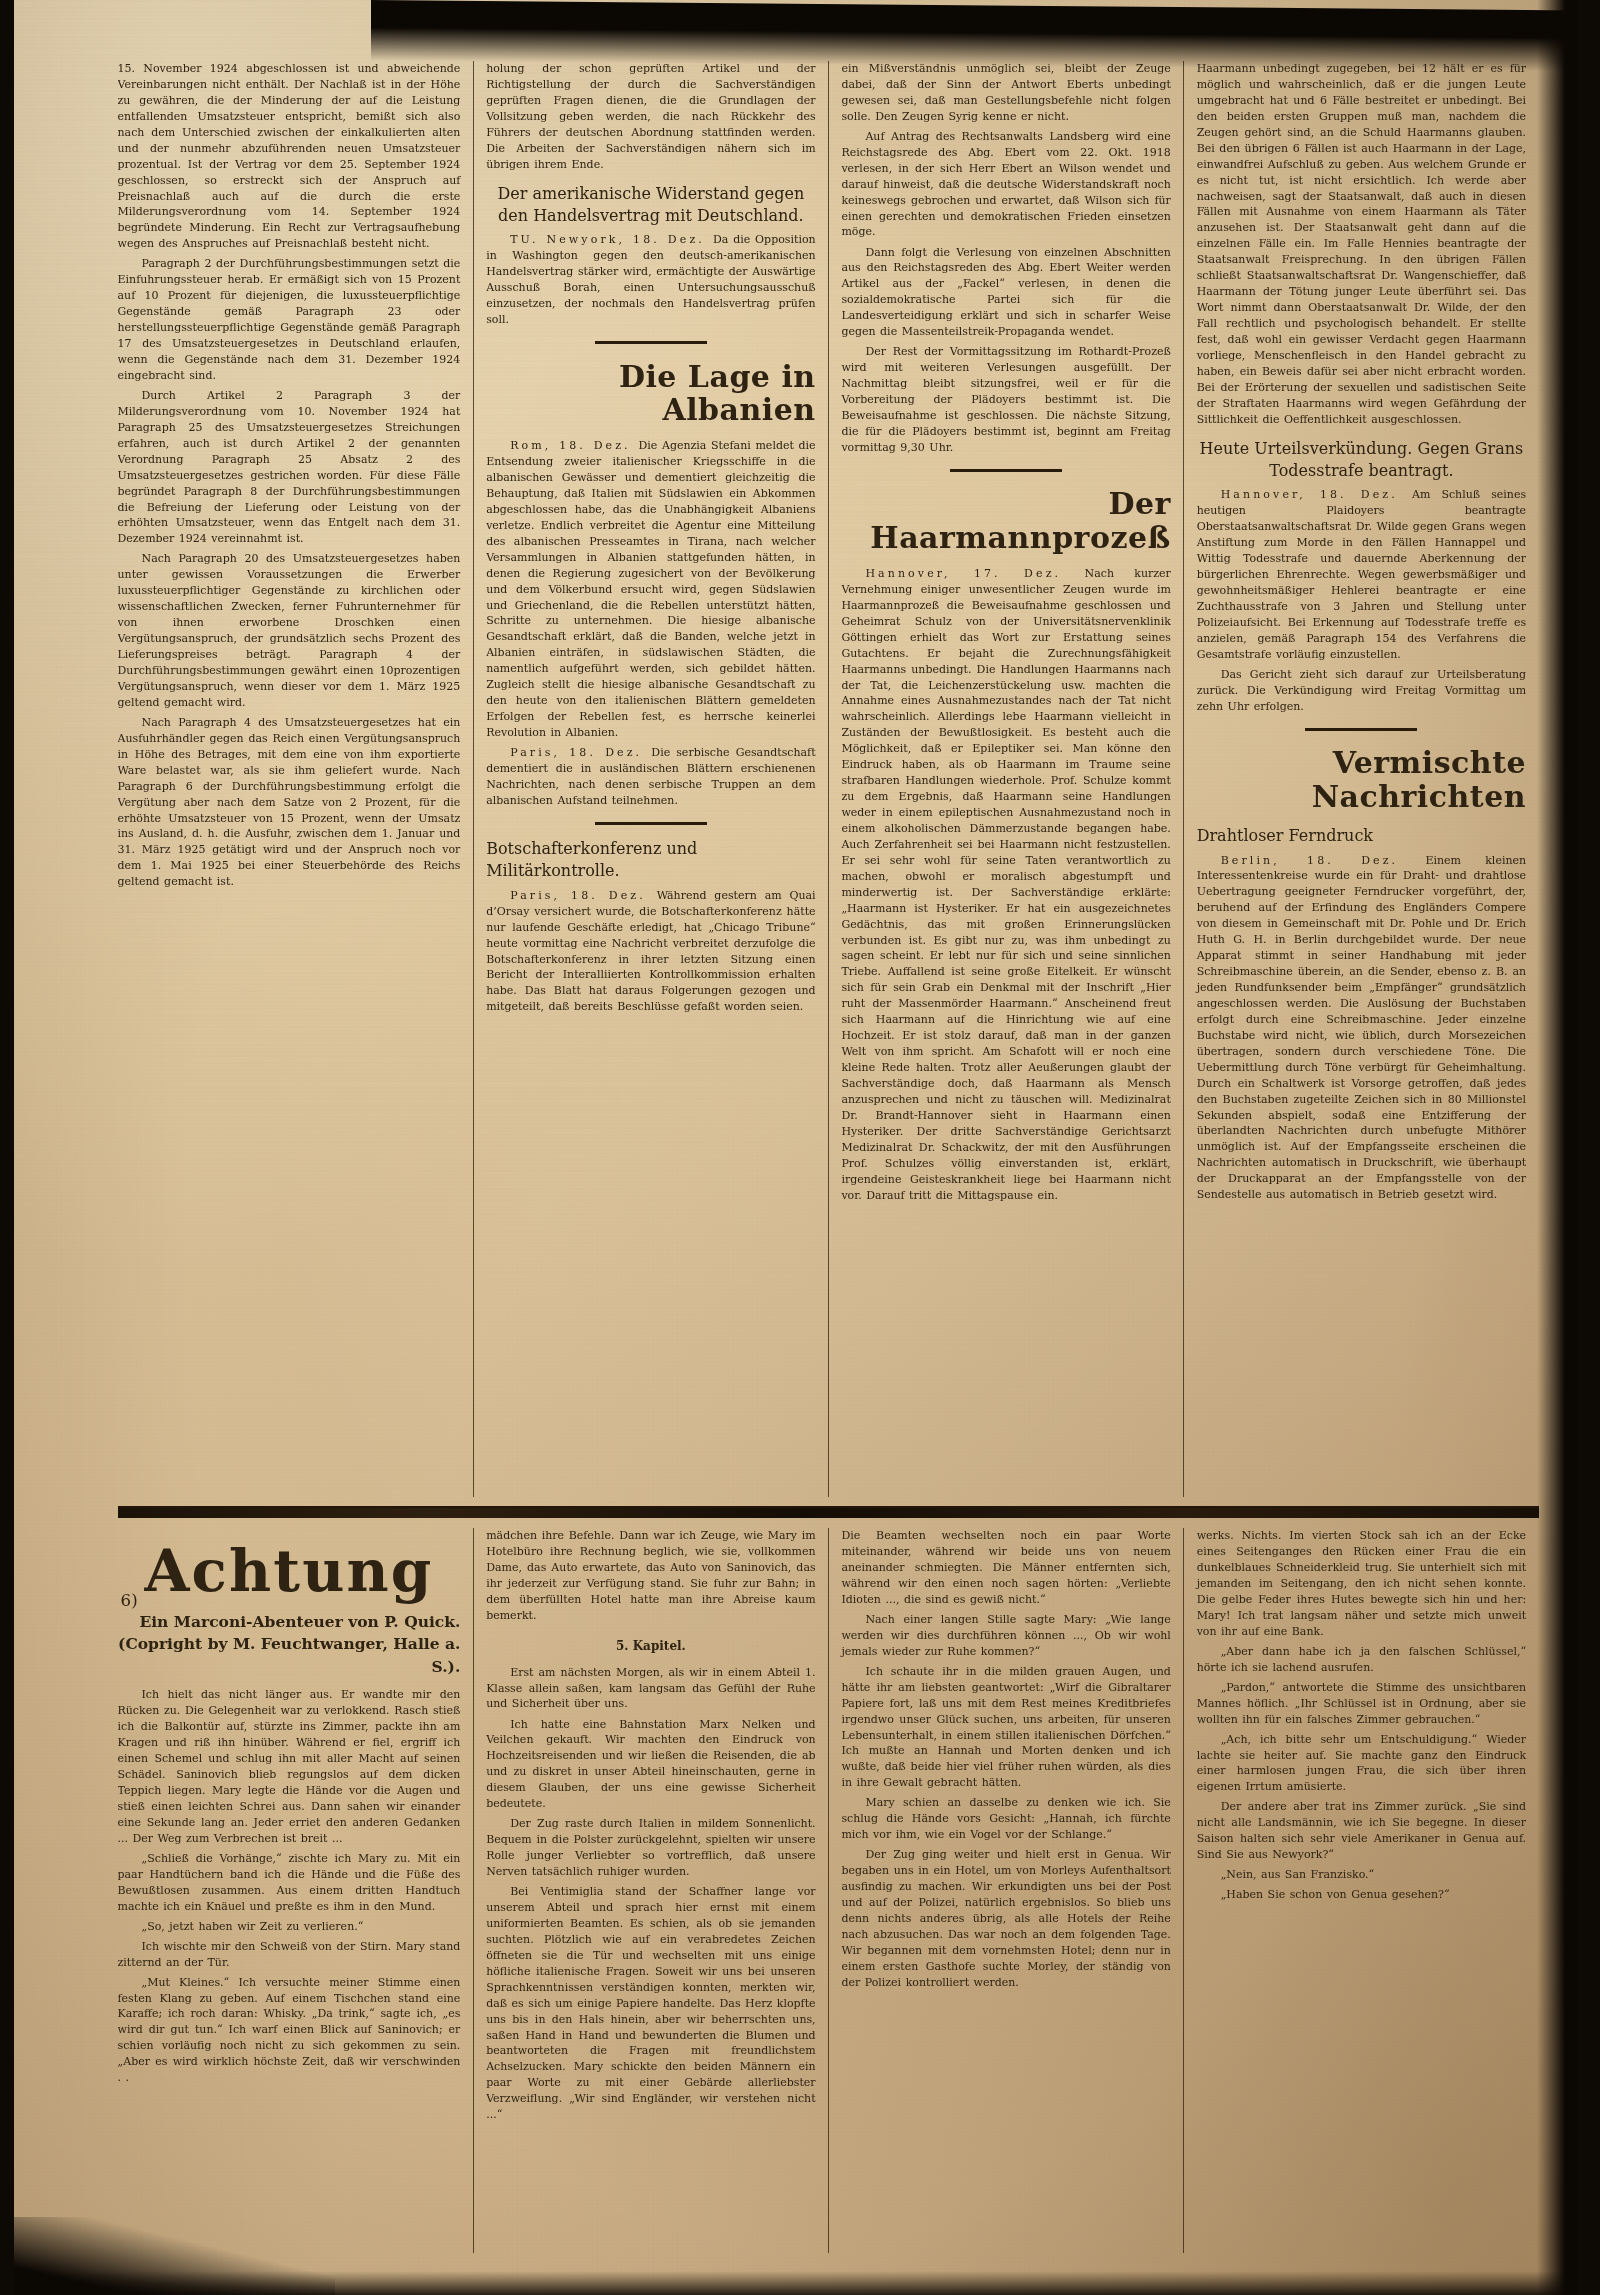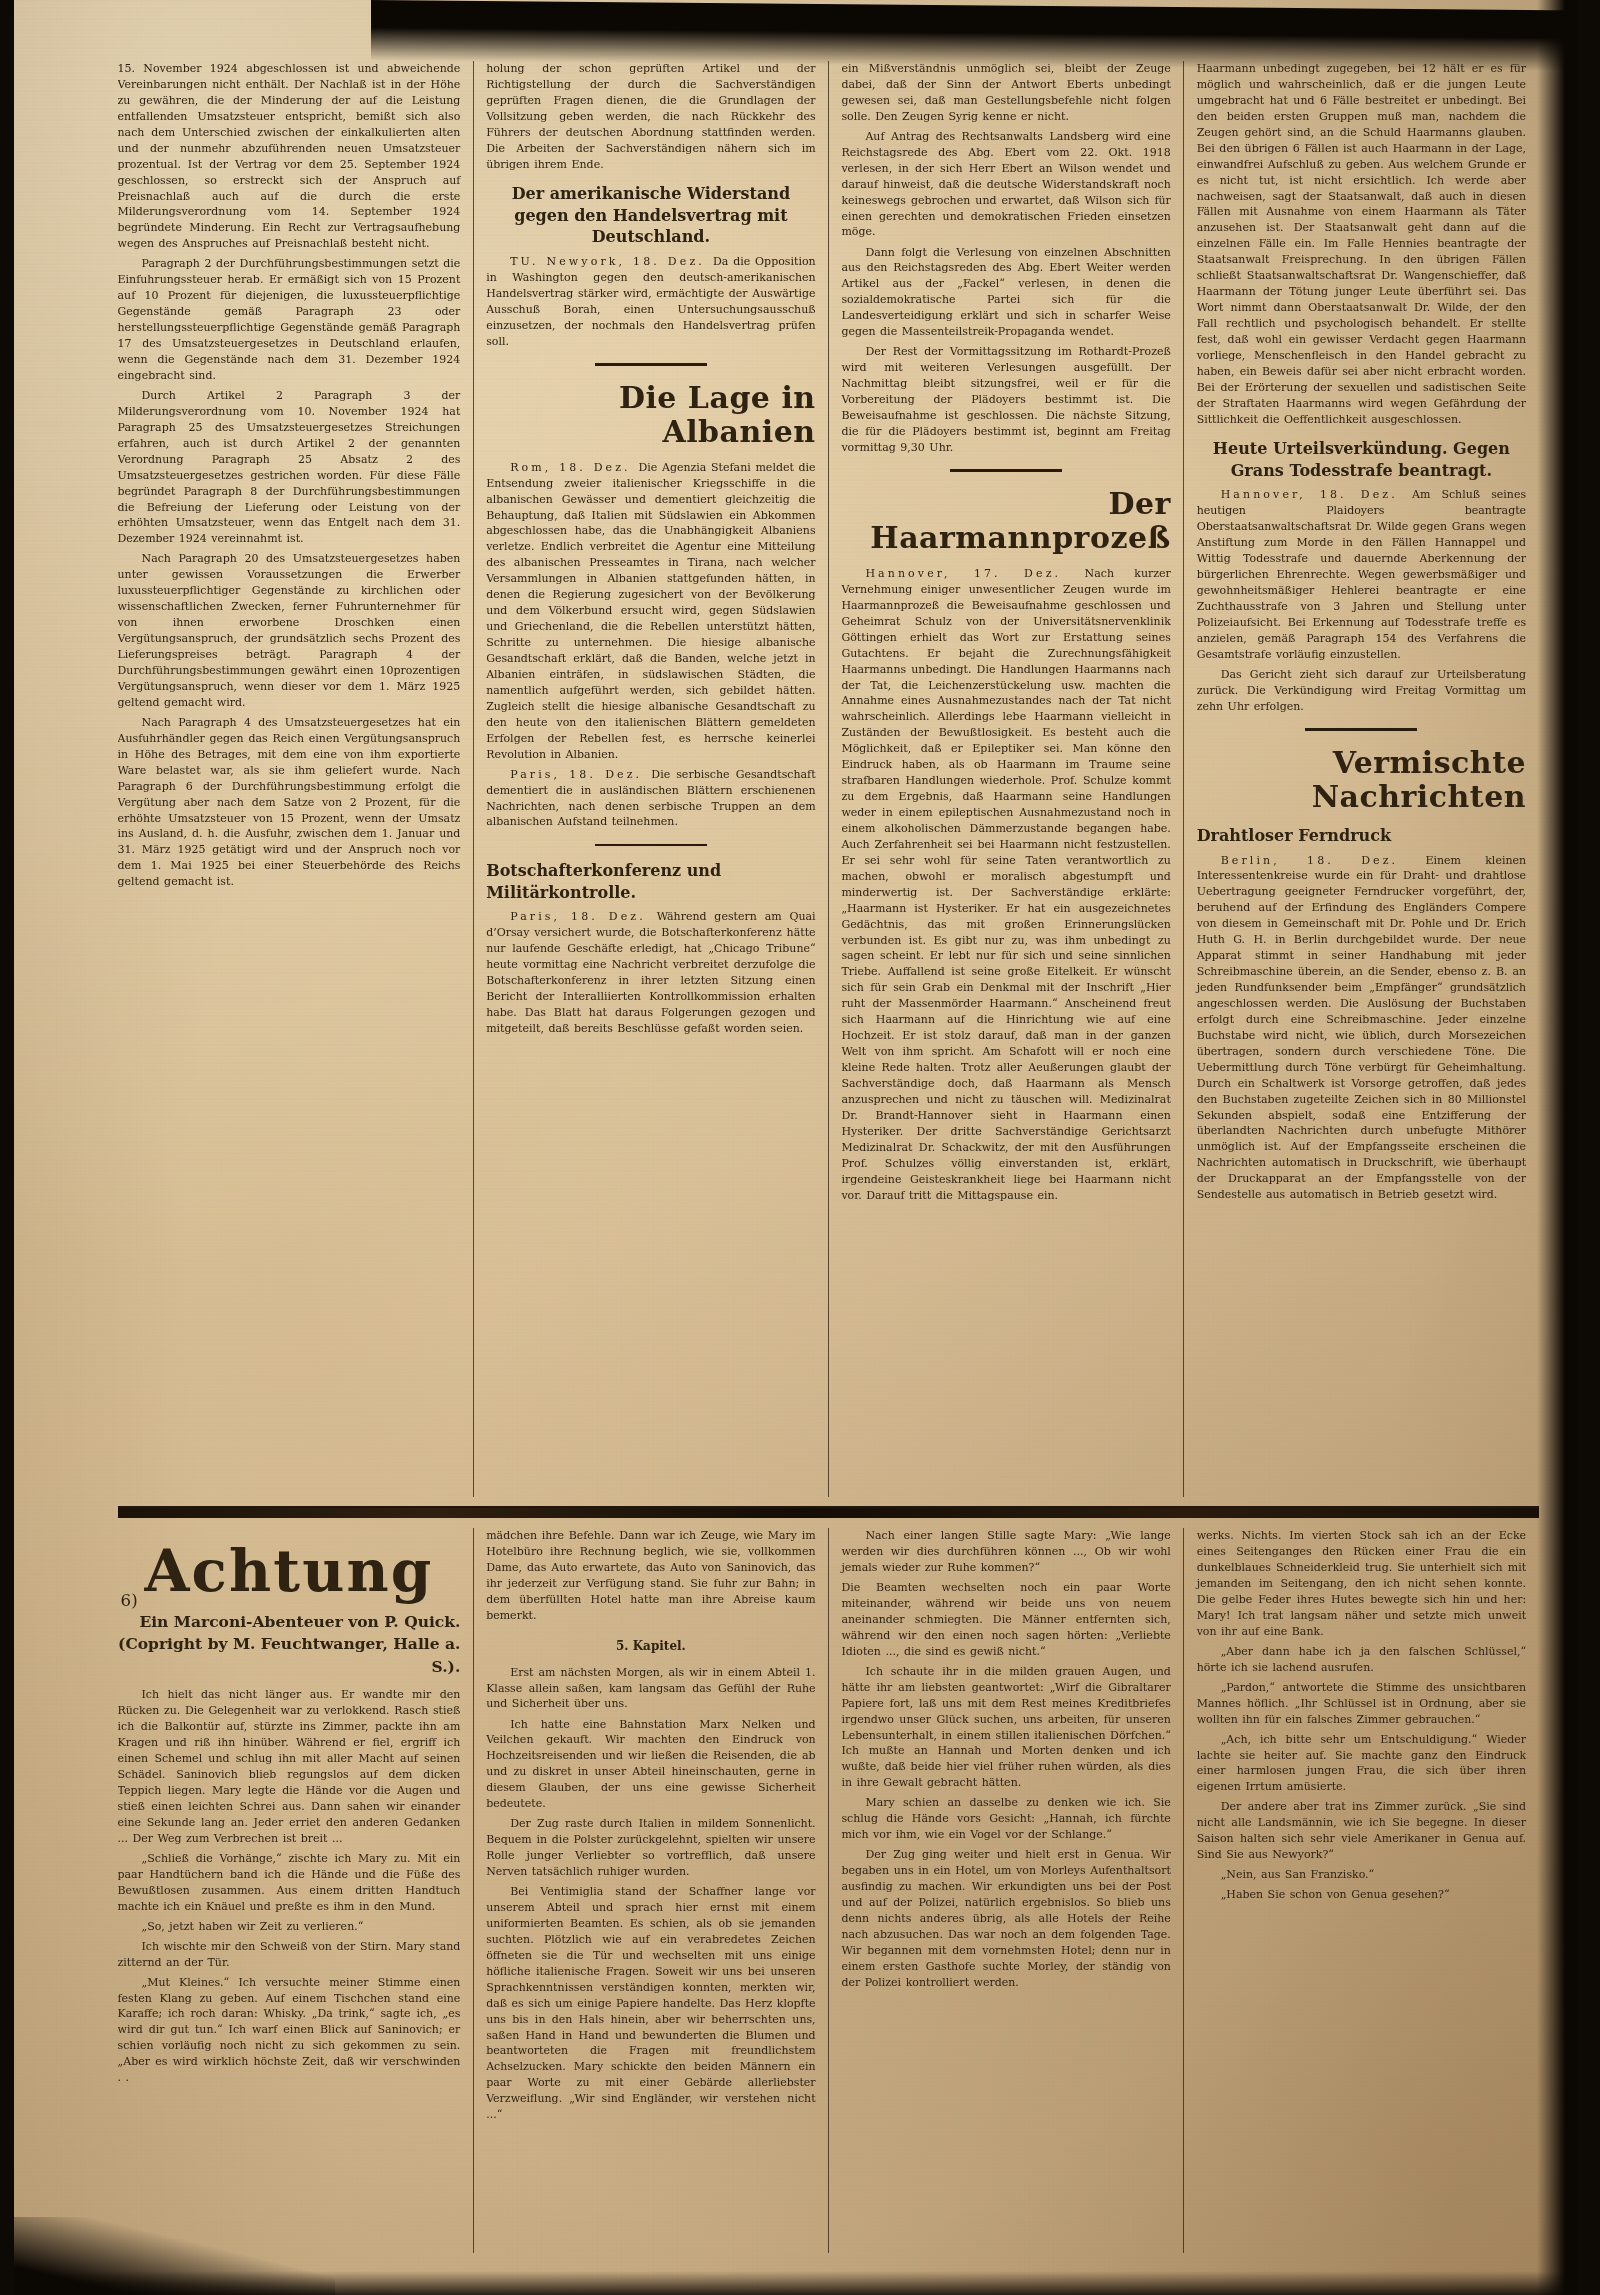--- a/index.html
+++ b/index.html
@@ -38,21 +38,21 @@
   .col:first-child{padding-left:0;}
   .col + .col{border-left:1.6px solid rgba(52,36,17,.78);}
 
   p.para{margin:0 0 4.1px;text-indent:24px;text-align:justify;font-size:11px;line-height:1.45;
     word-spacing:1px;}
   p.cont{text-indent:0;}
   .dateline{font-weight:normal;letter-spacing:3.1px;}
 
   h2.headline{font-size:30px;line-height:1.12;text-align:right;font-weight:bold;margin:15.5px 0 11.4px;
     letter-spacing:0.5px;}
-  h3.subhead{font-size:16px;font-weight:bold;text-align:left;margin:10.4px 0 6.2px;line-height:1.35;}
+  h3.subhead{font-size:16px;font-weight:normal;text-align:left;margin:10.4px 0 6.2px;line-height:1.35;}
   h3.subhead-center{text-align:center;}
   .divider{width:112px;height:2.6px;background:#281b0c;margin:13.5px auto;}
 
   .section-rule{height:11.4px;margin:9.3px 0 10.4px;
     background:linear-gradient(90deg,#1a1108,#2e2010 22%,#140d06 48%,#291b0d 75%,#170f07);}
   .section-rule::after{content:"";display:block;height:2.1px;background:#22150a;margin-top:3.1px;}
 
   .serial-head{position:relative;margin:3.1px 0 0;}
   .serial-marker{position:absolute;left:3.1px;top:54px;font-size:16.6px;}
   .serial-title{text-align:center;font-size:58px;font-weight:bold;margin:9.3px 0 5.2px;letter-spacing:2.1px;}
@@ -120,22 +120,22 @@
         </div>
       <div class="col">
           <p class="para cont">mädchen ihre Befehle. Dann war ich Zeuge, wie Mary im Hotelbüro ihre Rechnung beglich, wie sie, vollkommen Dame, das Auto erwartete, das Auto von Saninovich, das ihr jederzeit zur Verfügung stand. Sie fuhr zur Bahn; in dem überfüllten Hotel hatte man ihre Abreise kaum bemerkt.</p>
           <div class="chapter">5. Kapitel.</div>
           <p class="para">Erst am nächsten Morgen, als wir in einem Abteil 1. Klasse allein saßen, kam langsam das Gefühl der Ruhe und Sicherheit über uns.</p>
           <p class="para">Ich hatte eine Bahnstation Marx Nelken und Veilchen gekauft. Wir machten den Eindruck von Hochzeitsreisenden und wir ließen die Reisenden, die ab und zu diskret in unser Abteil hineinschauten, gerne in diesem Glauben, der uns eine gewisse Sicherheit bedeutete.</p>
           <p class="para">Der Zug raste durch Italien in mildem Sonnenlicht. Bequem in die Polster zurückgelehnt, spielten wir unsere Rolle junger Verliebter so vortrefflich, daß unsere Nerven tatsächlich ruhiger wurden.</p>
           <p class="para">Bei Ventimiglia stand der Schaffner lange vor unserem Abteil und sprach hier ernst mit einem uniformierten Beamten. Es schien, als ob sie jemanden suchten. Plötzlich wie auf ein verabredetes Zeichen öffneten sie die Tür und wechselten mit uns einige höfliche italienische Fragen. Soweit wir uns bei unseren Sprachkenntnissen verständigen konnten, merkten wir, daß es sich um einige Papiere handelte. Das Herz klopfte uns bis in den Hals hinein, aber wir beherrschten uns, saßen Hand in Hand und bewunderten die Blumen und beantworteten die Fragen mit freundlichstem Achselzucken. Mary schickte den beiden Männern ein paar Worte zu mit einer Gebärde allerliebster Verzweiflung. „Wir sind Engländer, wir verstehen nicht ...“</p>
         </div>
       <div class="col">
+          <p class="para cont">Die Beamten wechselten noch ein paar Worte miteinander, während wir beide uns von neuem aneinander schmiegten. Die Männer entfernten sich, während wir den einen noch sagen hörten: „Verliebte Idioten ..., die sind es gewiß nicht.“</p>
           <p class="para">Nach einer langen Stille sagte Mary: „Wie lange werden wir dies durchführen können ..., Ob wir wohl jemals wieder zur Ruhe kommen?“</p>
-          <p class="para cont">Die Beamten wechselten noch ein paar Worte miteinander, während wir beide uns von neuem aneinander schmiegten. Die Männer entfernten sich, während wir den einen noch sagen hörten: „Verliebte Idioten ..., die sind es gewiß nicht.“</p>
           <p class="para">Ich schaute ihr in die milden grauen Augen, und hätte ihr am liebsten geantwortet: „Wirf die Gibraltarer Papiere fort, laß uns mit dem Rest meines Kreditbriefes irgendwo unser Glück suchen, uns arbeiten, für unseren Lebensunterhalt, in einem stillen italienischen Dörfchen.“ Ich mußte an Hannah und Morten denken und ich wußte, daß beide hier viel früher ruhen würden, als dies in ihre Gewalt gebracht hätten.</p>
           <p class="para">Mary schien an dasselbe zu denken wie ich. Sie schlug die Hände vors Gesicht: „Hannah, ich fürchte mich vor ihm, wie ein Vogel vor der Schlange.“</p>
           <p class="para">Der Zug ging weiter und hielt erst in Genua. Wir begaben uns in ein Hotel, um von Morleys Aufenthaltsort ausfindig zu machen. Wir erkundigten uns bei der Post und auf der Polizei, natürlich ergebnislos. So blieb uns denn nichts anderes übrig, als alle Hotels der Reihe nach abzusuchen. Das war noch an dem folgenden Tage. Wir begannen mit dem vornehmsten Hotel; denn nur in einem ersten Gasthofe suchte Morley, der ständig von der Polizei kontrolliert werden.</p>
         </div>
       <div class="col">
           <p class="para cont">werks. Nichts. Im vierten Stock sah ich an der Ecke eines Seitenganges den Rücken einer Frau die ein dunkelblaues Schneiderkleid trug. Sie unterhielt sich mit jemanden im Seitengang, den ich nicht sehen konnte. Die gelbe Feder ihres Hutes bewegte sich hin und her: Mary! Ich trat langsam näher und setzte mich unweit von ihr auf eine Bank.</p>
           <p class="para">„Aber dann habe ich ja den falschen Schlüssel,“ hörte ich sie lachend ausrufen.</p>
           <p class="para">„Pardon,“ antwortete die Stimme des unsichtbaren Mannes höflich. „Ihr Schlüssel ist in Ordnung, aber sie wollten ihn für ein falsches Zimmer gebrauchen.“</p>
           <p class="para">„Ach, ich bitte sehr um Entschuldigung.“ Wieder lachte sie heiter auf. Sie machte ganz den Eindruck einer harmlosen jungen Frau, die sich über ihren eigenen Irrtum amüsierte.</p>
           <p class="para">Der andere aber trat ins Zimmer zurück. „Sie sind nicht alle Landsmännin, wie ich Sie begegne. In dieser Saison halten sich sehr viele Amerikaner in Genua auf. Sind Sie aus Newyork?“</p>

